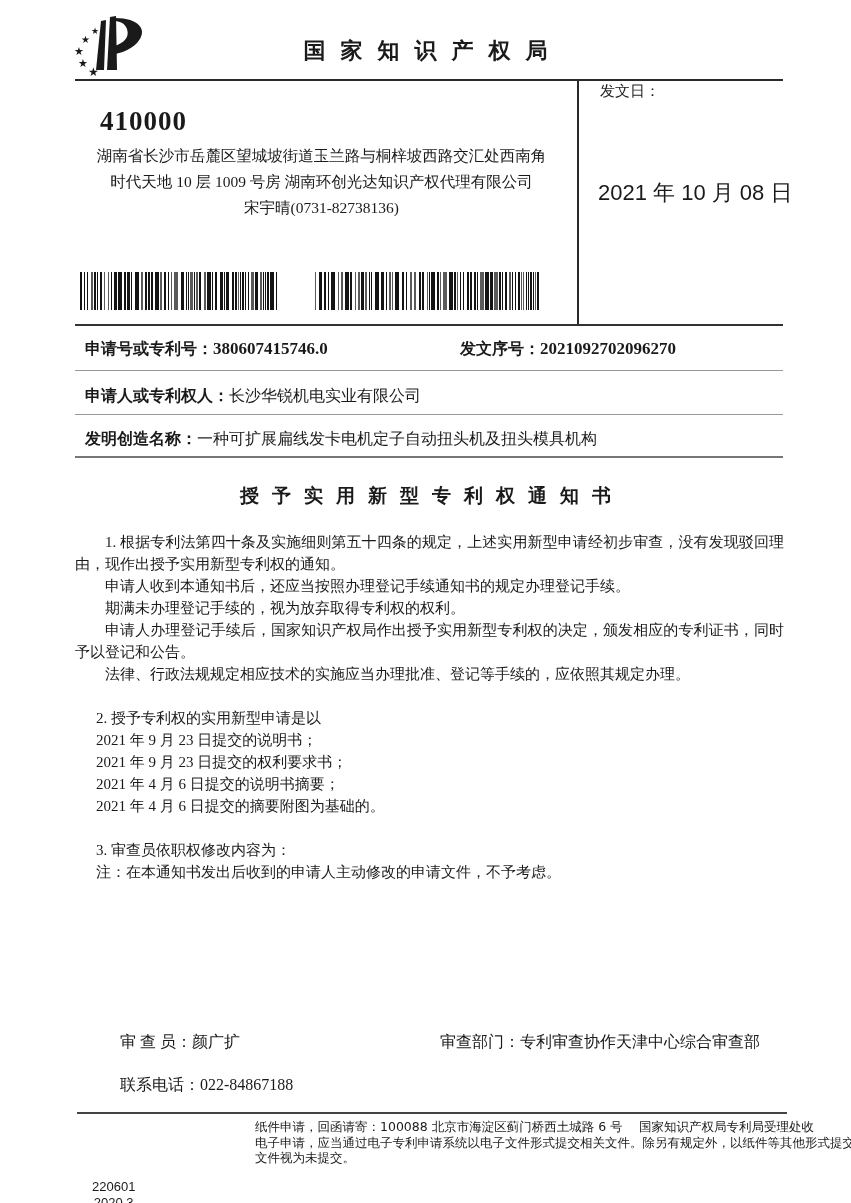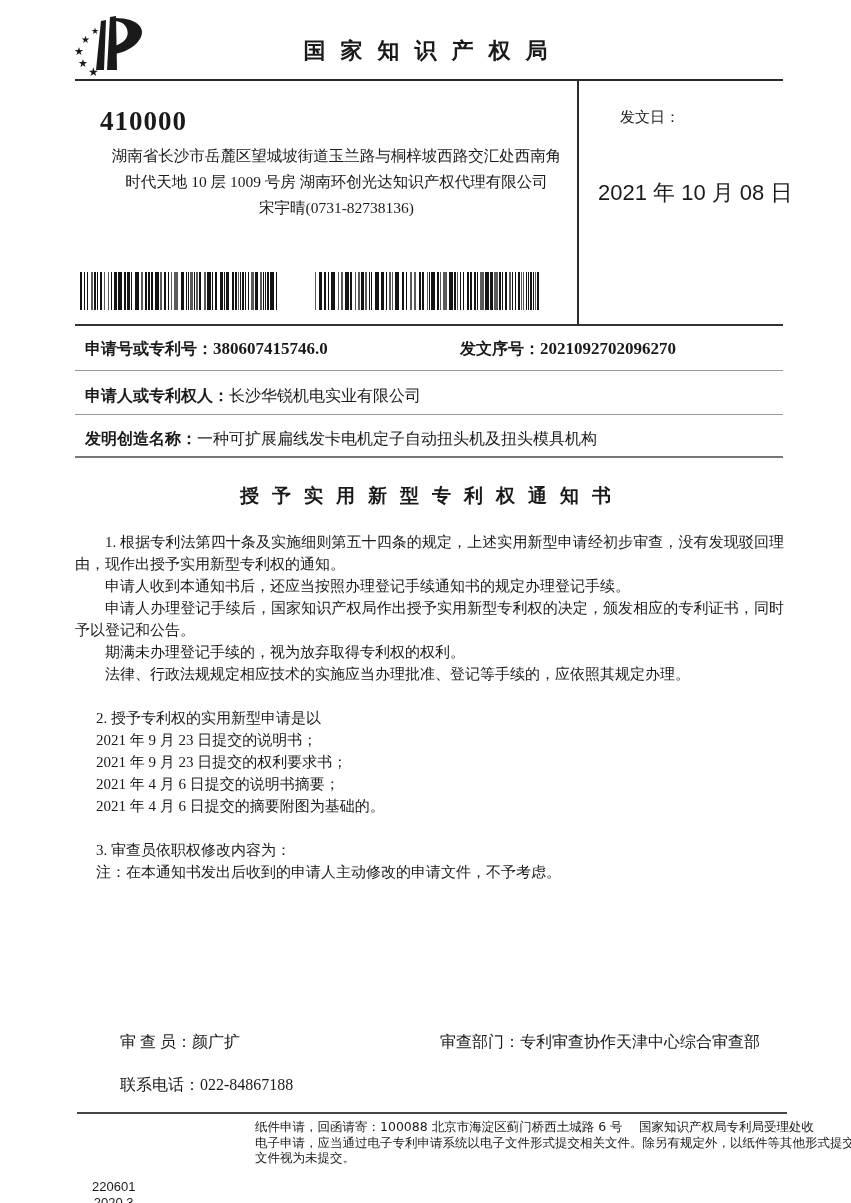--- a/index.html
+++ b/index.html
@@ -17,25 +17,25 @@
   .agency-title{
     position:absolute;left:0;right:0;top:36px;
     text-align:center;font-size:22px;font-weight:bold;
     letter-spacing:15px;padding-left:15px;
   }
   .header-rule{position:absolute;left:75px;top:79px;width:708px;height:2px;background:#2a2a2a;}
   .vdivider{position:absolute;left:577px;top:80px;width:2px;height:245px;background:#2a2a2a;}
 
   
   .postcode{position:absolute;left:100px;top:106px;font-size:27px;font-weight:bold;letter-spacing:1px;}
-  .recipient{position:absolute;left:94px;top:143px;width:485px;text-align:center;
+  .recipient{position:absolute;left:79px;top:143px;width:485px;text-align:center;
     font-size:15.5px;line-height:26px;}
 
   
-  .issue-date-label{position:absolute;left:600px;top:108px;font-size:15px;margin-left:20px;}
+  .issue-date-label{position:absolute;left:600px;top:82px;font-size:15px;}
   .issue-date-value{position:absolute;left:598px;top:178px;font-size:22px;
     font-family:"Liberation Sans","DejaVu Sans",sans-serif;letter-spacing:0px;}
 
   
   .barcode{position:absolute;top:272px;height:38px;}
   .barcode-1{left:80px;width:203px;}
   .barcode-2{left:315px;width:230px;}
 
   
   .rule{position:absolute;left:75px;width:708px;background:#999;height:1px;}
@@ -241,22 +241,22 @@
   <div class="meta-row" style="top:429px">
     <span class="meta-label">发明创造名称：</span><span>一种可扩展扁线发卡电机定子自动扭头机及扭头模具机构</span>
   </div>
   <div class="rule-mid" style="top:456px"></div>
 
   <div class="notice-title">授予实用新型专利权通知书</div>
 
   <div class="notice-body">
     <p class="para">1. 根据专利法第四十条及实施细则第五十四条的规定，上述实用新型申请经初步审查，没有发现驳回理由，现作出授予实用新型专利权的通知。</p>
     <p class="para">申请人收到本通知书后，还应当按照办理登记手续通知书的规定办理登记手续。</p>
+    <p class="para">期满未办理登记手续的，视为放弃取得专利权的权利。</p>
     <p class="para">申请人办理登记手续后，国家知识产权局作出授予实用新型专利权的决定，颁发相应的专利证书，同时予以登记和公告。</p>
-    <p class="para">期满未办理登记手续的，视为放弃取得专利权的权利。</p>
     <p class="para">法律、行政法规规定相应技术的实施应当办理批准、登记等手续的，应依照其规定办理。</p>
     <p class="list gap">2. 授予专利权的实用新型申请是以</p>
     <p class="list">2021 年 9 月 23 日提交的说明书；</p>
     <p class="list">2021 年 9 月 23 日提交的权利要求书；</p>
     <p class="list">2021 年 4 月 6 日提交的说明书摘要；</p>
     <p class="list">2021 年 4 月 6 日提交的摘要附图为基础的。</p>
     <p class="list gap">3. 审查员依职权修改内容为：</p>
     <p class="list">注：在本通知书发出后收到的申请人主动修改的申请文件，不予考虑。</p>
   </div>
 

